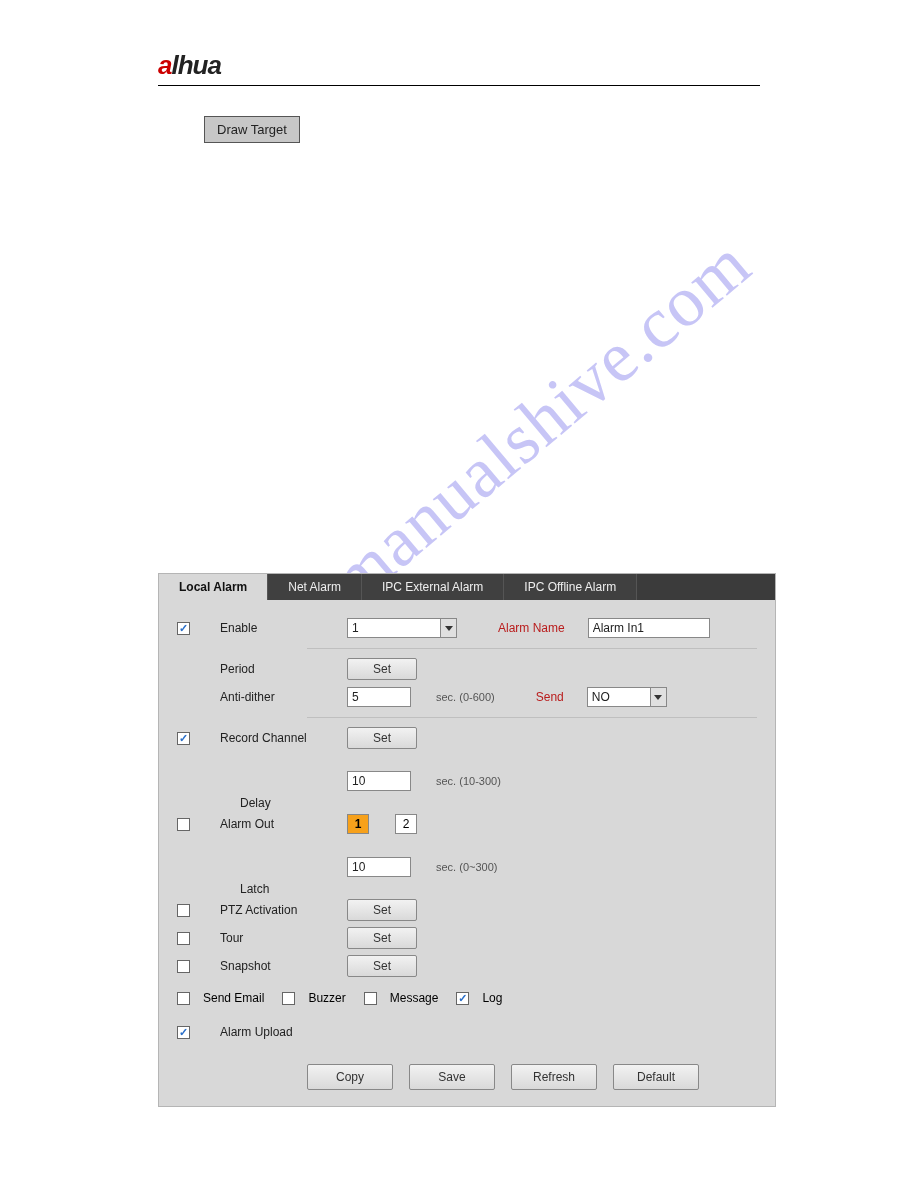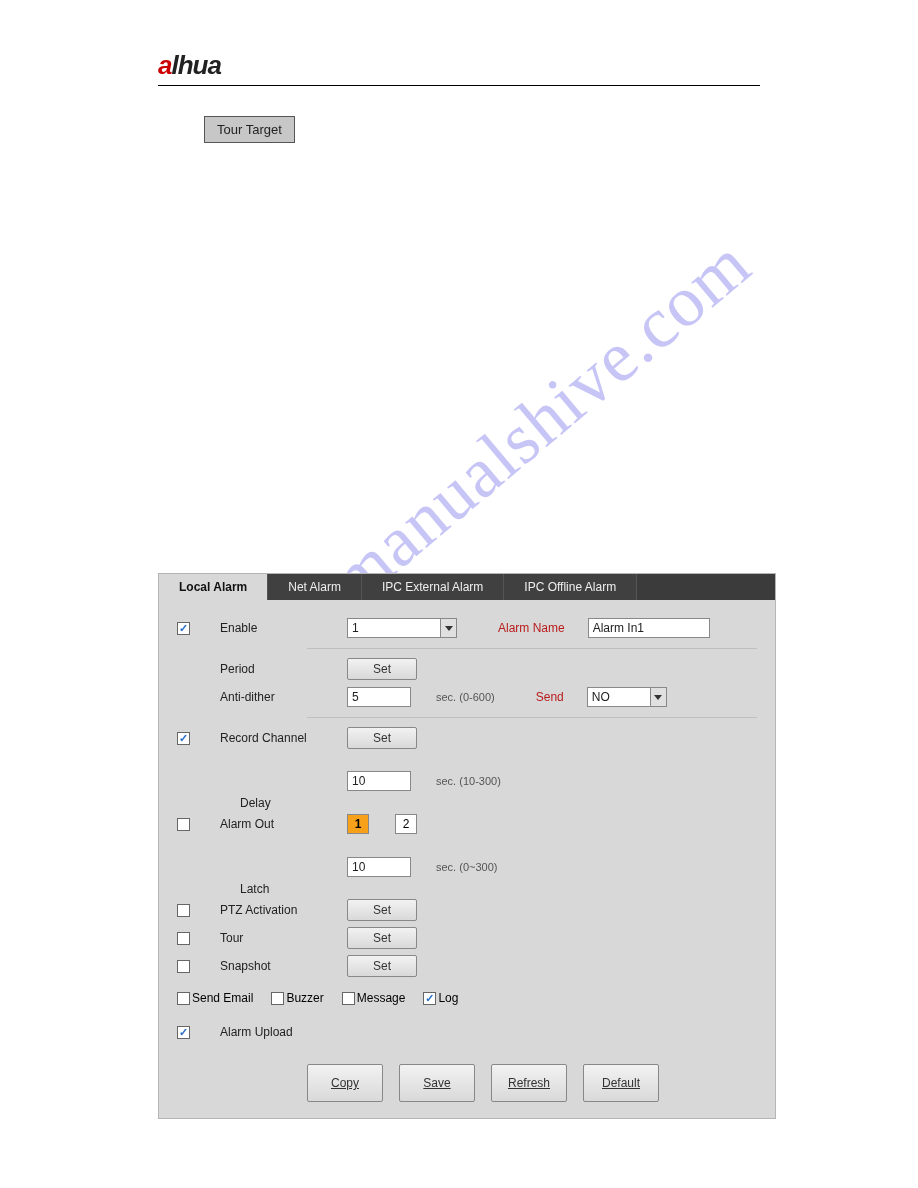--- a/index.html
+++ b/index.html
@@ -187,40 +187,40 @@
     cursor: pointer;
     margin-right: 3px;
   }
   .chip.active { background: #f7a11b; font-weight: bold; }
   .inline-group {
     display: flex;
     align-items: center;
     gap: 18px;
     margin-top: 4px;
   }
-  .inline-cb { display: flex; align-items: center; gap: 2px; }
+  .inline-cb { display: flex; align-items: center; gap: 13px; }
   .bottom-buttons {
     display: flex;
     gap: 16px;
     margin-left: 130px;
     margin-top: 18px;
   }
-  .bottom-buttons .btn { width: 76px; padding: 11px 0; text-decoration: underline; }
+  .bottom-buttons .btn { width: 86px; padding: 5px 0; }
 </style>
 </head>
 <body>
 
 <div class="page">
   <div class="logo">
     <span class="at">a</span>
       <span class="lhua">lhua</span>
   </div>
   <hr class="hr">
 
-  <button class="draw-target-btn">Tour Target</button>
+  <button class="draw-target-btn">Draw Target</button>
 
   <div class="gap"></div>
 
   <div class="wm">manualshive.com</div>
 
   <div class="panel">
     <div class="tabs">
       <div class="tab active">Local Alarm</div>
       <div class="tab">Net Alarm</div>
       <div class="tab">IPC External Alarm</div>

